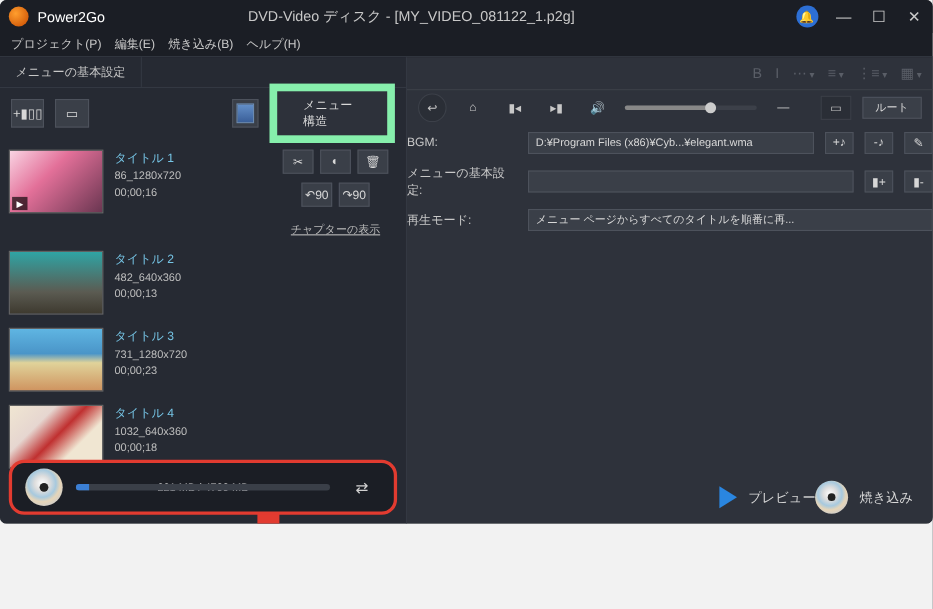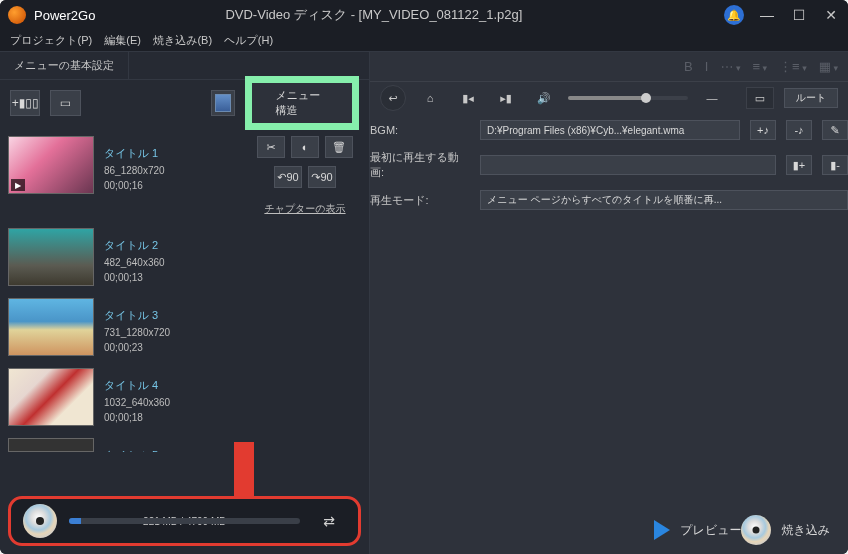--- a/index.html
+++ b/index.html
@@ -1,17 +1,17 @@
 <!DOCTYPE html>
 <html><head>
 <meta charset="utf-8">
 <style>
   * { box-sizing: border-box; margin: 0; padding: 0; font-family: "Meiryo", "Segoe UI", sans-serif; }
   body { width: 848px; height: 554px; background: #f2f2f2; overflow: hidden; position: relative; }
-  .app { width: 848px; height: 554px; background: #1b1e25; color: #c8c8c8; display: flex; flex-direction: column; border-radius: 6px; overflow: hidden; }
+  .app { width: 848px; height: 476px; background: #1b1e25; color: #c8c8c8; display: flex; flex-direction: column; border-radius: 6px; overflow: hidden; }
 
   
   .titlebar { height: 30px; background: #1b1e25; display: flex; align-items: center; padding: 0 8px; font-size: 13px; color: #d0d0d0; }
   .titlebar .logo { width: 18px; height: 18px; border-radius: 50%; background: radial-gradient(circle at 35% 35%, #ff9e2e, #c84a00); margin-right: 8px; }
   .titlebar .app-name { font-weight: 400; color: #fff; margin-right: 130px; }
   .titlebar .win-title { color: #c8c8c8; }
   .titlebar .win-ctrls { margin-left: auto; display: flex; align-items: center; gap: 14px; }
   .titlebar .bell { width: 20px; height: 20px; border-radius: 50%; background: #2d6fd4; display:flex;align-items:center;justify-content:center;color:#fff;font-size:11px; }
   .titlebar .win-btn { width: 18px; text-align: center; color: #c8c8c8; cursor: default; font-size: 14px; }
 
@@ -36,21 +36,21 @@
   .tb-lg::after{content:"";position:absolute;inset:3px;background:linear-gradient(180deg,#638fc8,#3a5f99);border:1px solid #6b8ab0;}
   .tb-menu { padding: 5px 24px; background: #2d313a; border: 7px solid #86efac; font-size: 11px; color: #d8d8d8; cursor: default; }
   .mini-btn { width: 28px; height: 22px; background: #3a3f48; border: 1px solid #4d525c; display:flex;align-items:center;justify-content:center;font-size:11px;color:#d8d8d8; cursor:default; }
 
   .title-list { flex: 1; overflow: hidden; padding: 6px 8px 0; display:flex; flex-direction:column; gap:4px; }
   .title-item { display: flex; gap: 10px; padding: 4px 0; }
   .thumb { width: 86px; height: 58px; background: #555; border: 1px solid #666; position: relative; overflow:hidden; }
   .thumb .play { position: absolute; bottom: 2px; left: 2px; width: 14px; height: 12px; background: rgba(0,0,0,.65); display:flex;align-items:center;justify-content:center;color:#fff;font-size:8px;}
   .item-meta { display:flex; flex-direction:column; gap:4px; font-size:11px; color:#76c5e6; }
   .item-meta .res, .item-meta .dur { color:#bdbdbd; font-size:10px; }
-  .item-meta .title-name { cursor:default;margin-top:10px; }
+  .item-meta .title-name { cursor:default; }
   .side-links { margin-left:auto; padding-right:8px; display:flex; flex-direction:column; gap:8px; align-items:center; }
   .side-mini { display:flex; gap:6px; }
   .chapter-link { font-size:10px; color:#bdbdbd; text-decoration:underline; cursor:default; margin-top:6px; }
 
   .t1{background:linear-gradient(135deg,#f9d4e3 0%,#e37099 40%,#6a3651 100%);} 
   .t2{background:linear-gradient(180deg,#2fa4a4 0%,#5b5b52 65%,#3e3a2f 100%);} 
   .t3{background:linear-gradient(180deg,#5fb5e2 0%,#4a95c8 40%,#e0d39a 55%,#cf9460 100%);} 
   .t4{background:linear-gradient(135deg,#f0e6d2 0%,#e6d6d0 30%,#c03030 50%,#f0e6d2 70%);} 
   .t5{background:#333;}
 
@@ -252,21 +252,21 @@
 
       <div class="settings">
         <div class="set-row">
           <div class="label">BGM:</div>
           <div class="field">D:¥Program Files (x86)¥Cyb...¥elegant.wma</div>
           <div class="ico">+♪</div>
           <div class="ico">-♪</div>
           <div class="ico">✎</div>
         </div>
         <div class="set-row">
-          <div class="label">最初に再生する動画:</div>
+          <div class="label">メニューの基本設定:</div>
           <div class="field"></div>
           <div class="ico">▮+</div>
           <div class="ico">▮-</div>
         </div>
         <div class="set-row">
           <div class="label">再生モード:</div>
           <div class="field">メニュー ページからすべてのタイトルを順番に再...</div>
         </div>
       </div>
 

